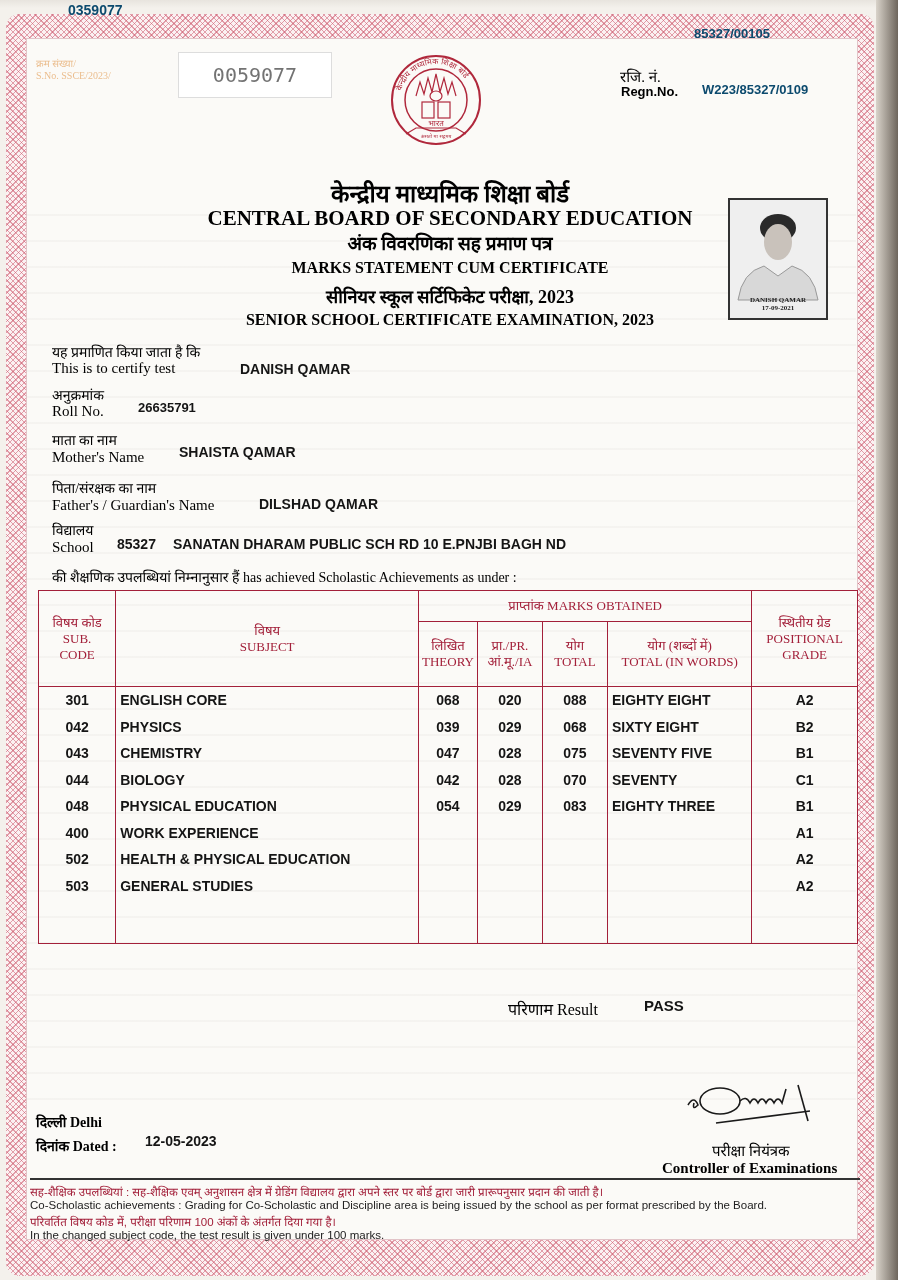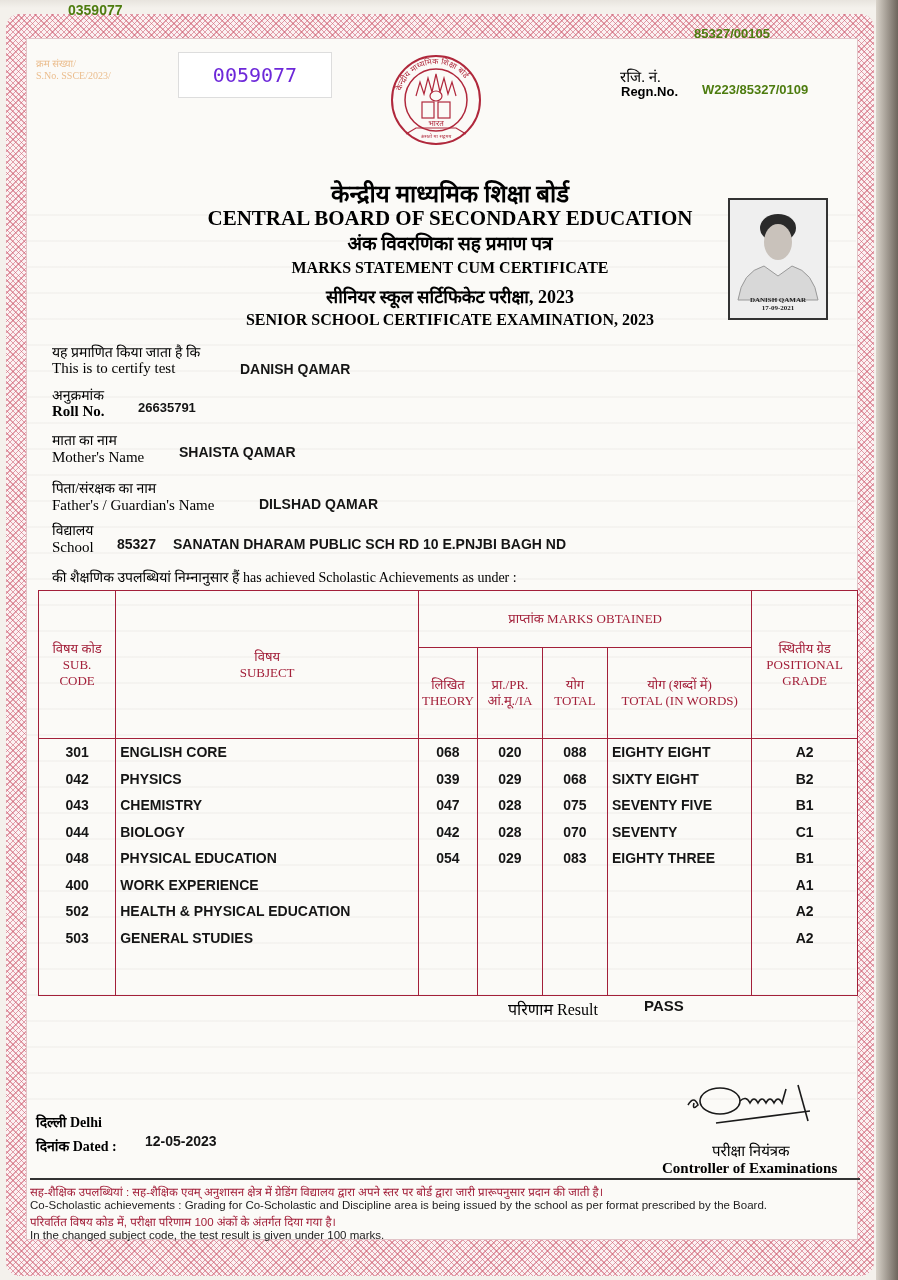--- a/index.html
+++ b/index.html
@@ -22,47 +22,47 @@
     position:absolute; left:26px; top:38px; width:830px; height:1200px;
     background:#fbfaf7;
     border:1px solid #e2c4c8;
   }
   .watermark {
     position:absolute; left:26px; top:200px; width:830px; height:900px;
     background:repeating-linear-gradient(0deg, rgba(200,195,190,.12) 0 2px, transparent 2px 26px);
   }
   .abs { position:absolute; }
   .red { color:#000000; }
-  .black { color:#4d7c0f; }
+  .black { color:#0c4a6e; }
   .sans { font-family:"Liberation Sans", sans-serif; font-weight:bold; }
   .serial-top { left:68px; top:2px; font-size:14px; }
   .serial-right { left:694px; top:26px; font-size:13px; }
   .sno-label { left:36px; top:58px; font-size:10px; color:#e8b27a; line-height:12px; opacity:.85; }
-  .sno-box { left:178px; top:52px; width:152px; height:44px; background:#fff; border:1px solid #ddd; display:flex; align-items:center; justify-content:center; font-family:"DejaVu Sans Mono", monospace; font-size:20px; color:#6d28d9; }
+  .sno-box { left:178px; top:52px; width:152px; height:44px; background:#fff; border:1px solid #ddd; display:flex; align-items:center; justify-content:center; font-family:"DejaVu Sans Mono", monospace; font-size:20px; color:#737373; }
   .logo { left:386px; top:52px; width:100px; height:100px; }
   .regn-hi { left:620px; top:66px; font-size:15px; }
   .regn-en { left:621px; top:84px; font-size:13px; font-family:"Liberation Sans", sans-serif; font-weight:bold; }
   .regn-val { left:702px; top:82px; font-size:13px; }
   .hdr { left:120px; width:660px; text-align:center; font-weight:bold; }
   .h1 { top:176px; font-size:24px; }
   .h2 { top:206px; font-size:21px; }
   .h3 { top:230px; font-size:19px; }
   .h4 { top:259px; font-size:16px; }
   .h5 { top:284px; font-size:18px; }
   .h6 { top:311px; font-size:16px; }
   .photo { left:728px; top:198px; width:96px; height:118px; border:2px solid #333; background:#f2f2f2; }
   .photo-cap { left:728px; top:296px; width:100px; text-align:center; font-size:7px; font-weight:bold; color:#222; line-height:8px; }
   .lbl-hi { font-size:14px; }
   .lbl-en { font-size:15px; }
   .val { font-family:"Liberation Sans", sans-serif; font-weight:bold; font-size:14px; color:#151515; }
   table.marks {
     position:absolute; left:38px; top:590px; width:820px;
     border-collapse:collapse; border:1.5px solid #a3203a;
   }
-  table.marks th { color:#a3203a; font-weight:normal; font-size:13px; border:1px solid #a3203a; line-height:16px; padding:15px 2px; }
+  table.marks th { color:#a3203a; font-weight:normal; font-size:13px; border:1px solid #a3203a; line-height:16px; padding:2px 2px; }
   table.marks td { border-left:1px solid #a3203a; border-right:1px solid #a3203a; font-family:"Liberation Sans", sans-serif; font-weight:bold; font-size:14px; color:#151515; height:26.5px; padding:0 4px; }
   table.marks tr.filler td { height:44px; }
   .c { text-align:center; }
   .result-lbl { left:508px; top:998px; font-size:16px; }
   .result-val { left:644px; top:997px; font-size:15px; }
   .sig { left:680px; top:1075px; width:160px; height:60px; }
   .ctrl-hi { left:712px; top:1140px; font-size:15px; }
   .ctrl-en { left:662px; top:1160px; font-size:15px; font-weight:bold; }
   .place-hi { left:36px; top:1112px; font-size:14px; font-weight:bold; }
   .date-lbl { left:36px; top:1136px; font-size:14px; font-weight:bold; }
@@ -132,21 +132,21 @@
 <div class="abs photo-cap">
   <div>DANISH QAMAR</div>
   <div>17-09-2021</div>
 </div>
 
 <div class="abs red lbl-hi" style="left:52px;top:342px;">यह प्रमाणित किया जाता है कि</div>
 <div class="abs red lbl-en" style="left:52px;top:360px;">This is to certify test</div>
 <div class="abs val" style="left:240px;top:361px;">DANISH QAMAR</div>
 
 <div class="abs red lbl-hi" style="left:52px;top:385px;">अनुक्रमांक</div>
-<div class="abs red lbl-en" style="left:52px;top:403px;font-weight:bold;">Roll No.</div>
+<div class="abs red lbl-en" style="left:52px;top:403px;">Roll No.</div>
 <div class="abs val" style="left:138px;top:400px;font-size:13px;">26635791</div>
 
 <div class="abs red lbl-hi" style="left:52px;top:430px;">माता का नाम</div>
 <div class="abs red lbl-en" style="left:52px;top:449px;">Mother's Name</div>
 <div class="abs val" style="left:179px;top:444px;">SHAISTA QAMAR</div>
 
 <div class="abs red lbl-hi" style="left:52px;top:478px;">पिता/संरक्षक का नाम</div>
 <div class="abs red lbl-en" style="left:52px;top:497px;">Father's / Guardian's Name</div>
 <div class="abs val" style="left:259px;top:496px;">DILSHAD QAMAR</div>
 

